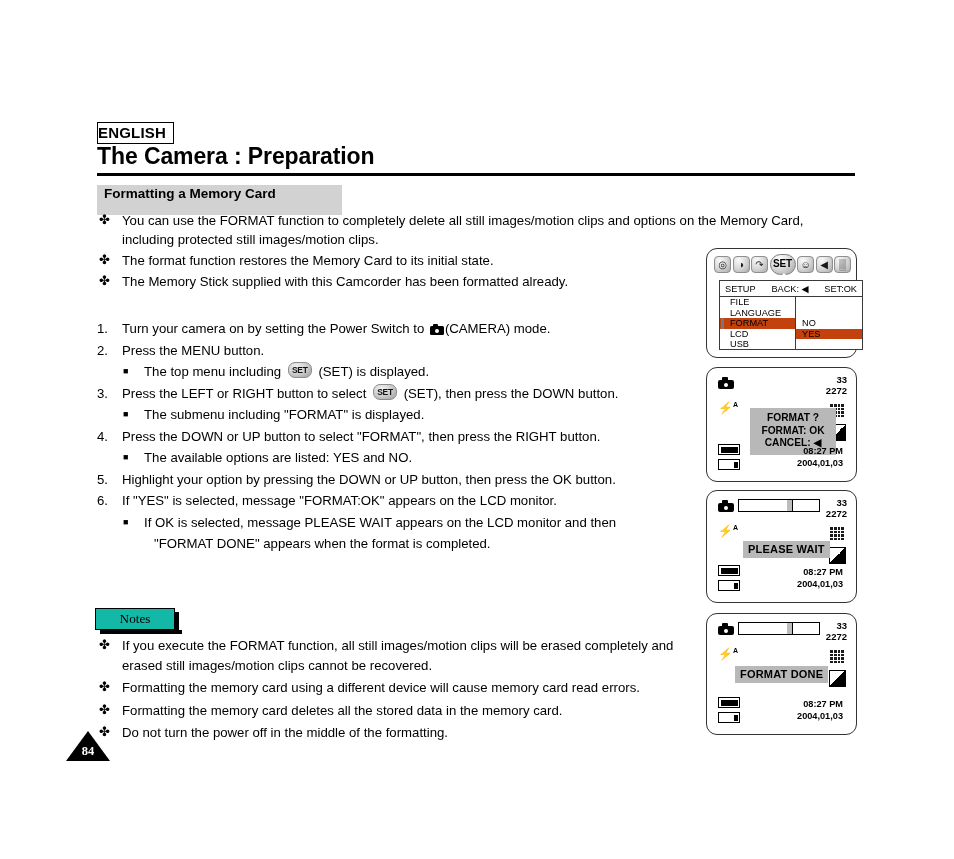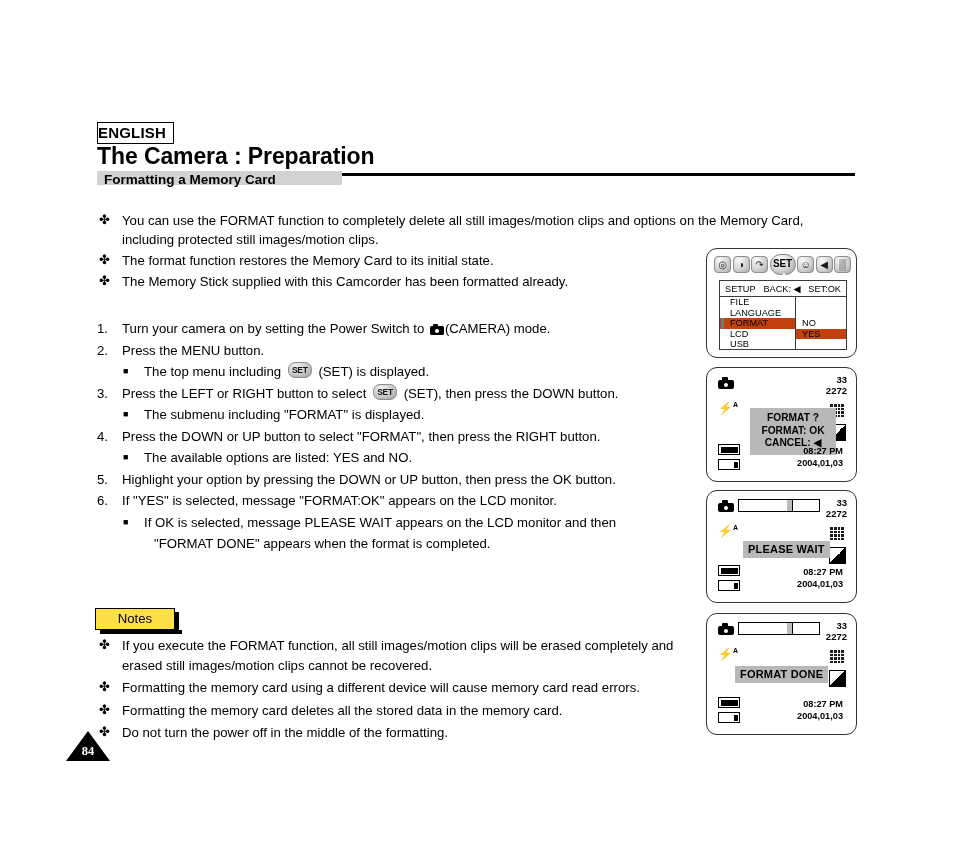--- a/index.html
+++ b/index.html
@@ -43,23 +43,23 @@
     left: 97px;
     top: 173px;
     width: 758px;
     height: 3px;
     background: #000;
   }
 
   .section-band {
     position: absolute;
     left: 97px;
-    top: 171px;
+    top: 185px;
     width: 245px;
-    height: 14px;
+    height: 30px;
     background: #d2d2d2;
   }
   .section-band span {
     position: absolute;
     left: 7px;
     top: 1px;
     font-size: 13.5px;
     font-weight: bold;
     white-space: nowrap;
   }
@@ -172,22 +172,23 @@
   }
 
   
   .notes-tab {
     position: absolute;
     left: 95px;
     top: 608px;
     width: 80px;
     height: 22px;
     border: 1.5px solid #000;
-    background: #fde047;
-    box-sizing: border-box;
+    background: #14b8a6;
+    box-sizing: border-box;
+    font-family: Liberation Serif, serif;
   }
   .notes-tab::after {
     content: "";
     position: absolute;
     left: 4px; top: 21px;
     width: 82px; height: 4px;
     background: #000;
   }
   .notes-tab::before {
     content: "";
@@ -299,21 +300,21 @@
     position: absolute;
     left: -7px; top: 0px;
     width: 0; height: 0;
     border-left: 7px solid transparent;
     border-right: 7px solid transparent;
     border-bottom: 7px solid transparent;
   }
   .menu-box {
     position: absolute;
     left: 12px; top: 31px;
-    width: 128px; height: 70px;
+    width: 144px; height: 70px;
     border: 1.3px solid #3a3a3a;
     background: #fff;
     box-sizing: border-box;
   }
   .menu-hdr {
     position: absolute;
     left: 0; right: 0; top: 0;
     height: 16px;
     border-bottom: 1.3px solid #3a3a3a;
     font-size: 9.2px;

